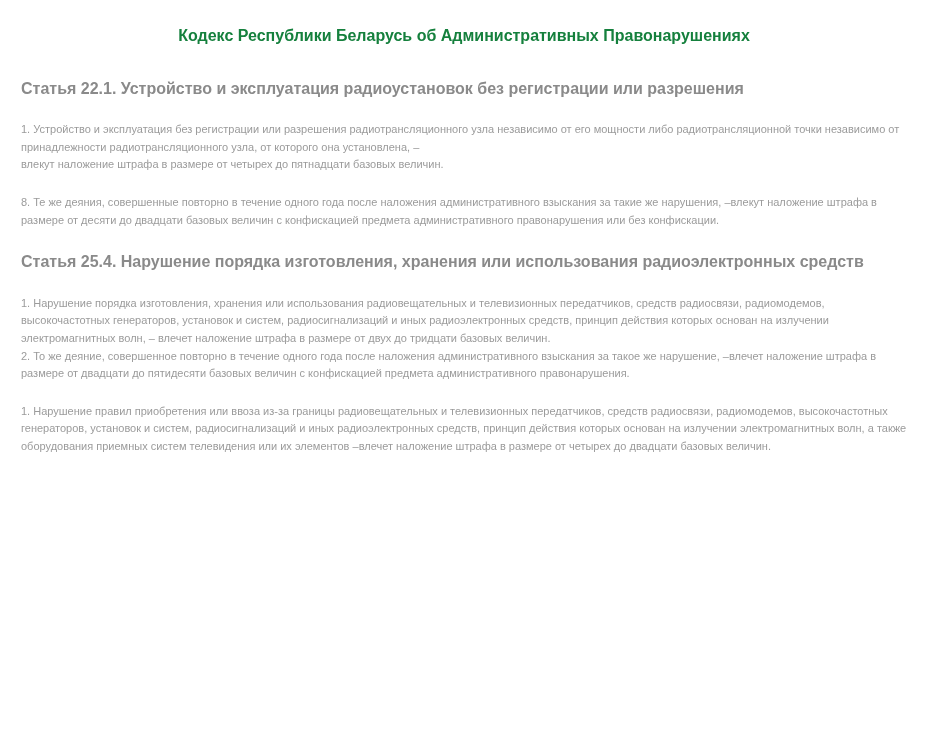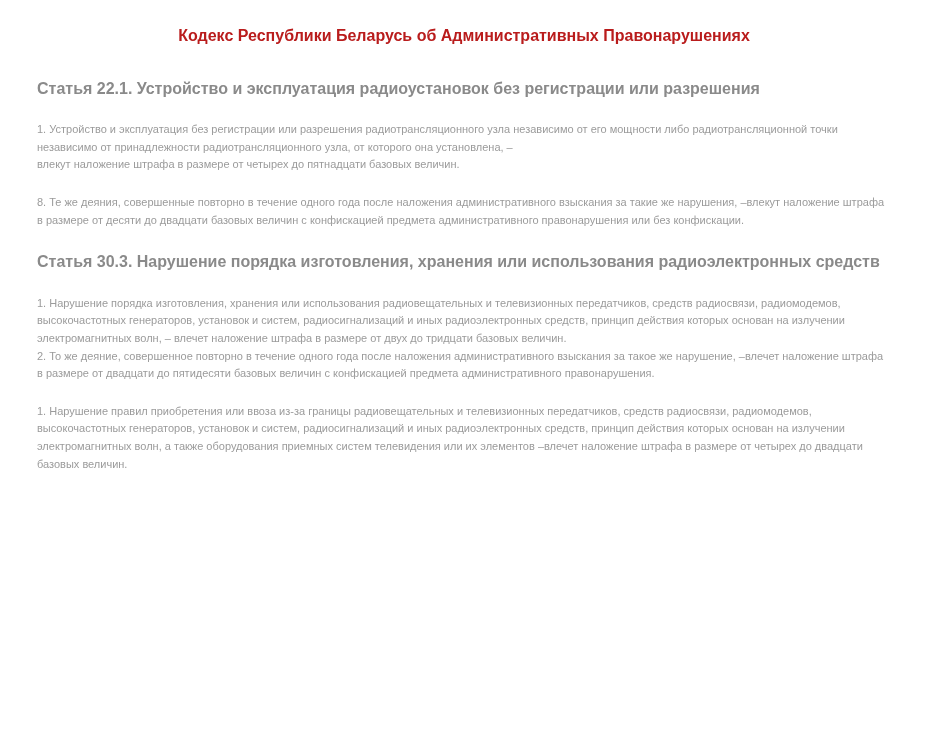--- a/index.html
+++ b/index.html
@@ -13,57 +13,57 @@
     overflow: hidden;
     font-family: "Liberation Sans", sans-serif;
   }
   .page {
     padding: 23px 22px 0 21px;
     box-sizing: border-box;
   }
   .doc-title {
     font-size: 16px;
     font-weight: bold;
-    color: #b91c1c;
+    color: #15803d;
     text-align: center;
     line-height: 1.6;
     margin: 0 0 27px 0;
   }
   .article-heading {
     font-size: 16px;
     font-weight: bold;
     color: #8a8a8a;
     line-height: 1.6;
     margin: 20px 0;
   }
   .para {
     font-size: 11px;
     color: #9b9b9b;
     line-height: 1.6;
     margin: 20px 0;
     white-space: pre-line;
   }
-  section { margin: 16px; }
+  section { margin: 0; }
 </style>
 </head>
 <body>
 
 <div class="page">
 
   <h1 class="doc-title">Кодекс Республики Беларусь об Административных Правонарушениях</h1>
 
   <section>
     <h2 class="article-heading">Статья 22.1. Устройство и эксплуатация радиоустановок без регистрации или разрешения</h2>
     <p class="para">1. Устройство и эксплуатация без регистрации или разрешения радиотрансляционного узла независимо от его мощности либо радиотрансляционной точки независимо от принадлежности радиотрансляционного узла, от которого она установлена, –
 влекут наложение штрафа в размере от четырех до пятнадцати базовых величин.</p>
     <p class="para">8. Те же деяния, совершенные повторно в течение одного года после наложения административного взыскания за такие же нарушения, –влекут наложение штрафа в размере от десяти до двадцати базовых величин с конфискацией предмета административного правонарушения или без конфискации.</p>
   </section>
 
   <section>
-    <h2 class="article-heading">Статья 30.3. Нарушение порядка изготовления, хранения или использования радиоэлектронных средств</h2>
+    <h2 class="article-heading">Статья 25.4. Нарушение порядка изготовления, хранения или использования радиоэлектронных средств</h2>
     <p class="para">1. Нарушение порядка изготовления, хранения или использования радиовещательных и телевизионных передатчиков, средств радиосвязи, радиомодемов, высокочастотных генераторов, установок и систем, радиосигнализаций и иных радиоэлектронных средств, принцип действия которых основан на излучении электромагнитных волн, – влечет наложение штрафа в размере от двух до тридцати базовых величин.
 2. То же деяние, совершенное повторно в течение одного года после наложения административного взыскания за такое же нарушение, –влечет наложение штрафа в размере от двадцати до пятидесяти базовых величин с конфискацией предмета административного правонарушения.</p>
   </section>
 
   <section>
     <p class="para">1. Нарушение правил приобретения или ввоза из-за границы радиовещательных и телевизионных передатчиков, средств радиосвязи, радиомодемов, высокочастотных генераторов, установок и систем, радиосигнализаций и иных радиоэлектронных средств, принцип действия которых основан на излучении электромагнитных волн, а также оборудования приемных систем телевидения или их элементов –влечет наложение штрафа в размере от четырех до двадцати базовых величин.</p>
   </section>
 
 </div>
 

